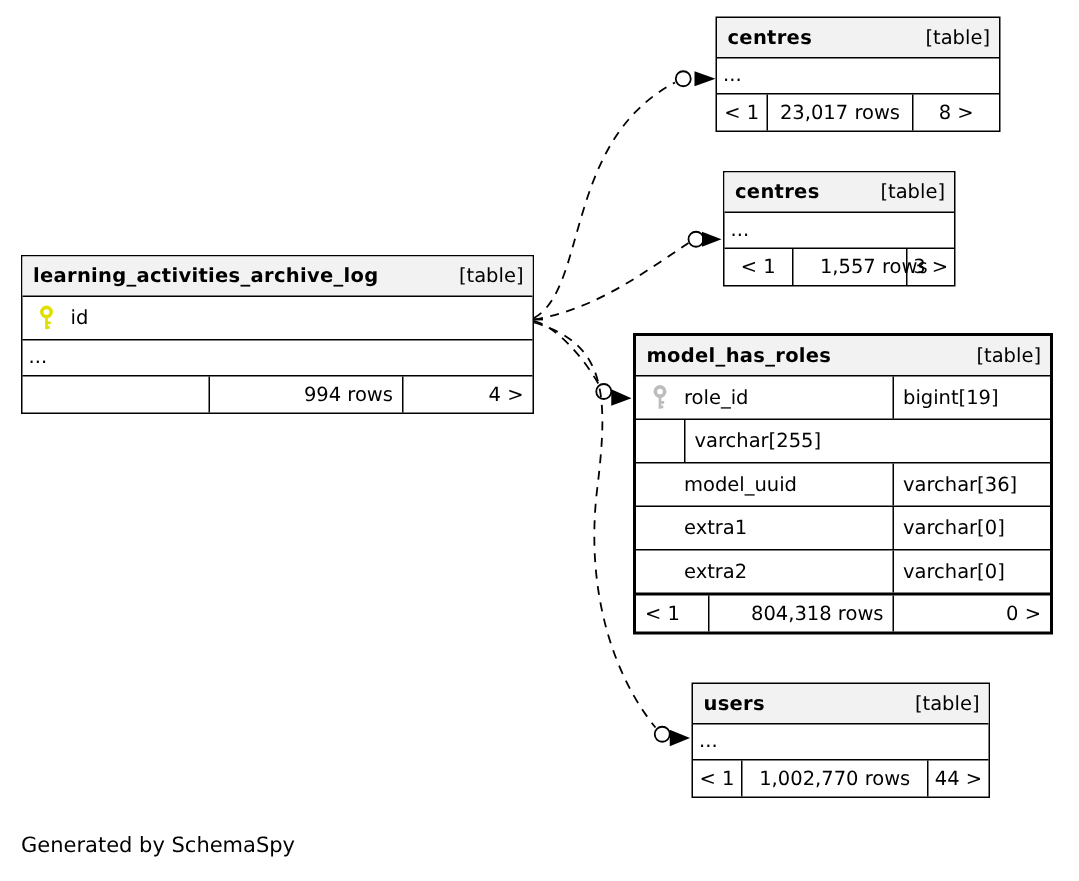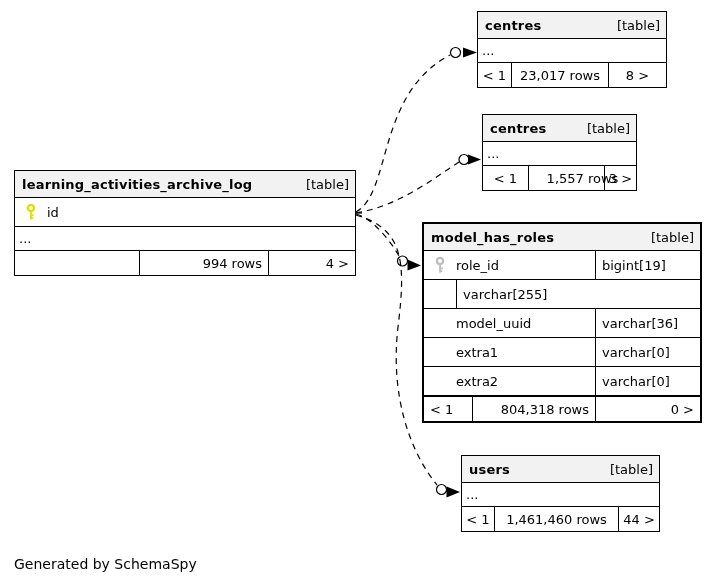--- a/index.html
+++ b/index.html
@@ -228,19 +228,19 @@
   </div>
 
   <div class="tbox" style="left:461px; top:455px; width:199px;">
     <div class="thead">
       <span class="tname">users</span>
       <span class="ttype">[table]</span>
     </div>
     <div class="trow-ellip">...</div>
     <div class="tfoot">
       <span class="fc" style="width:32px;">&lt; 1</span>
-      <span class="fc bl" style="width:124px;">1,461,460 rows</span>
+      <span class="fc bl" style="width:124px;">1,002,770 rows</span>
       <span class="fc bl grow">44 &gt;</span>
     </div>
   </div>
 
   <div class="gen-note">Generated by SchemaSpy</div>
 </div>
 
 </body></html>

